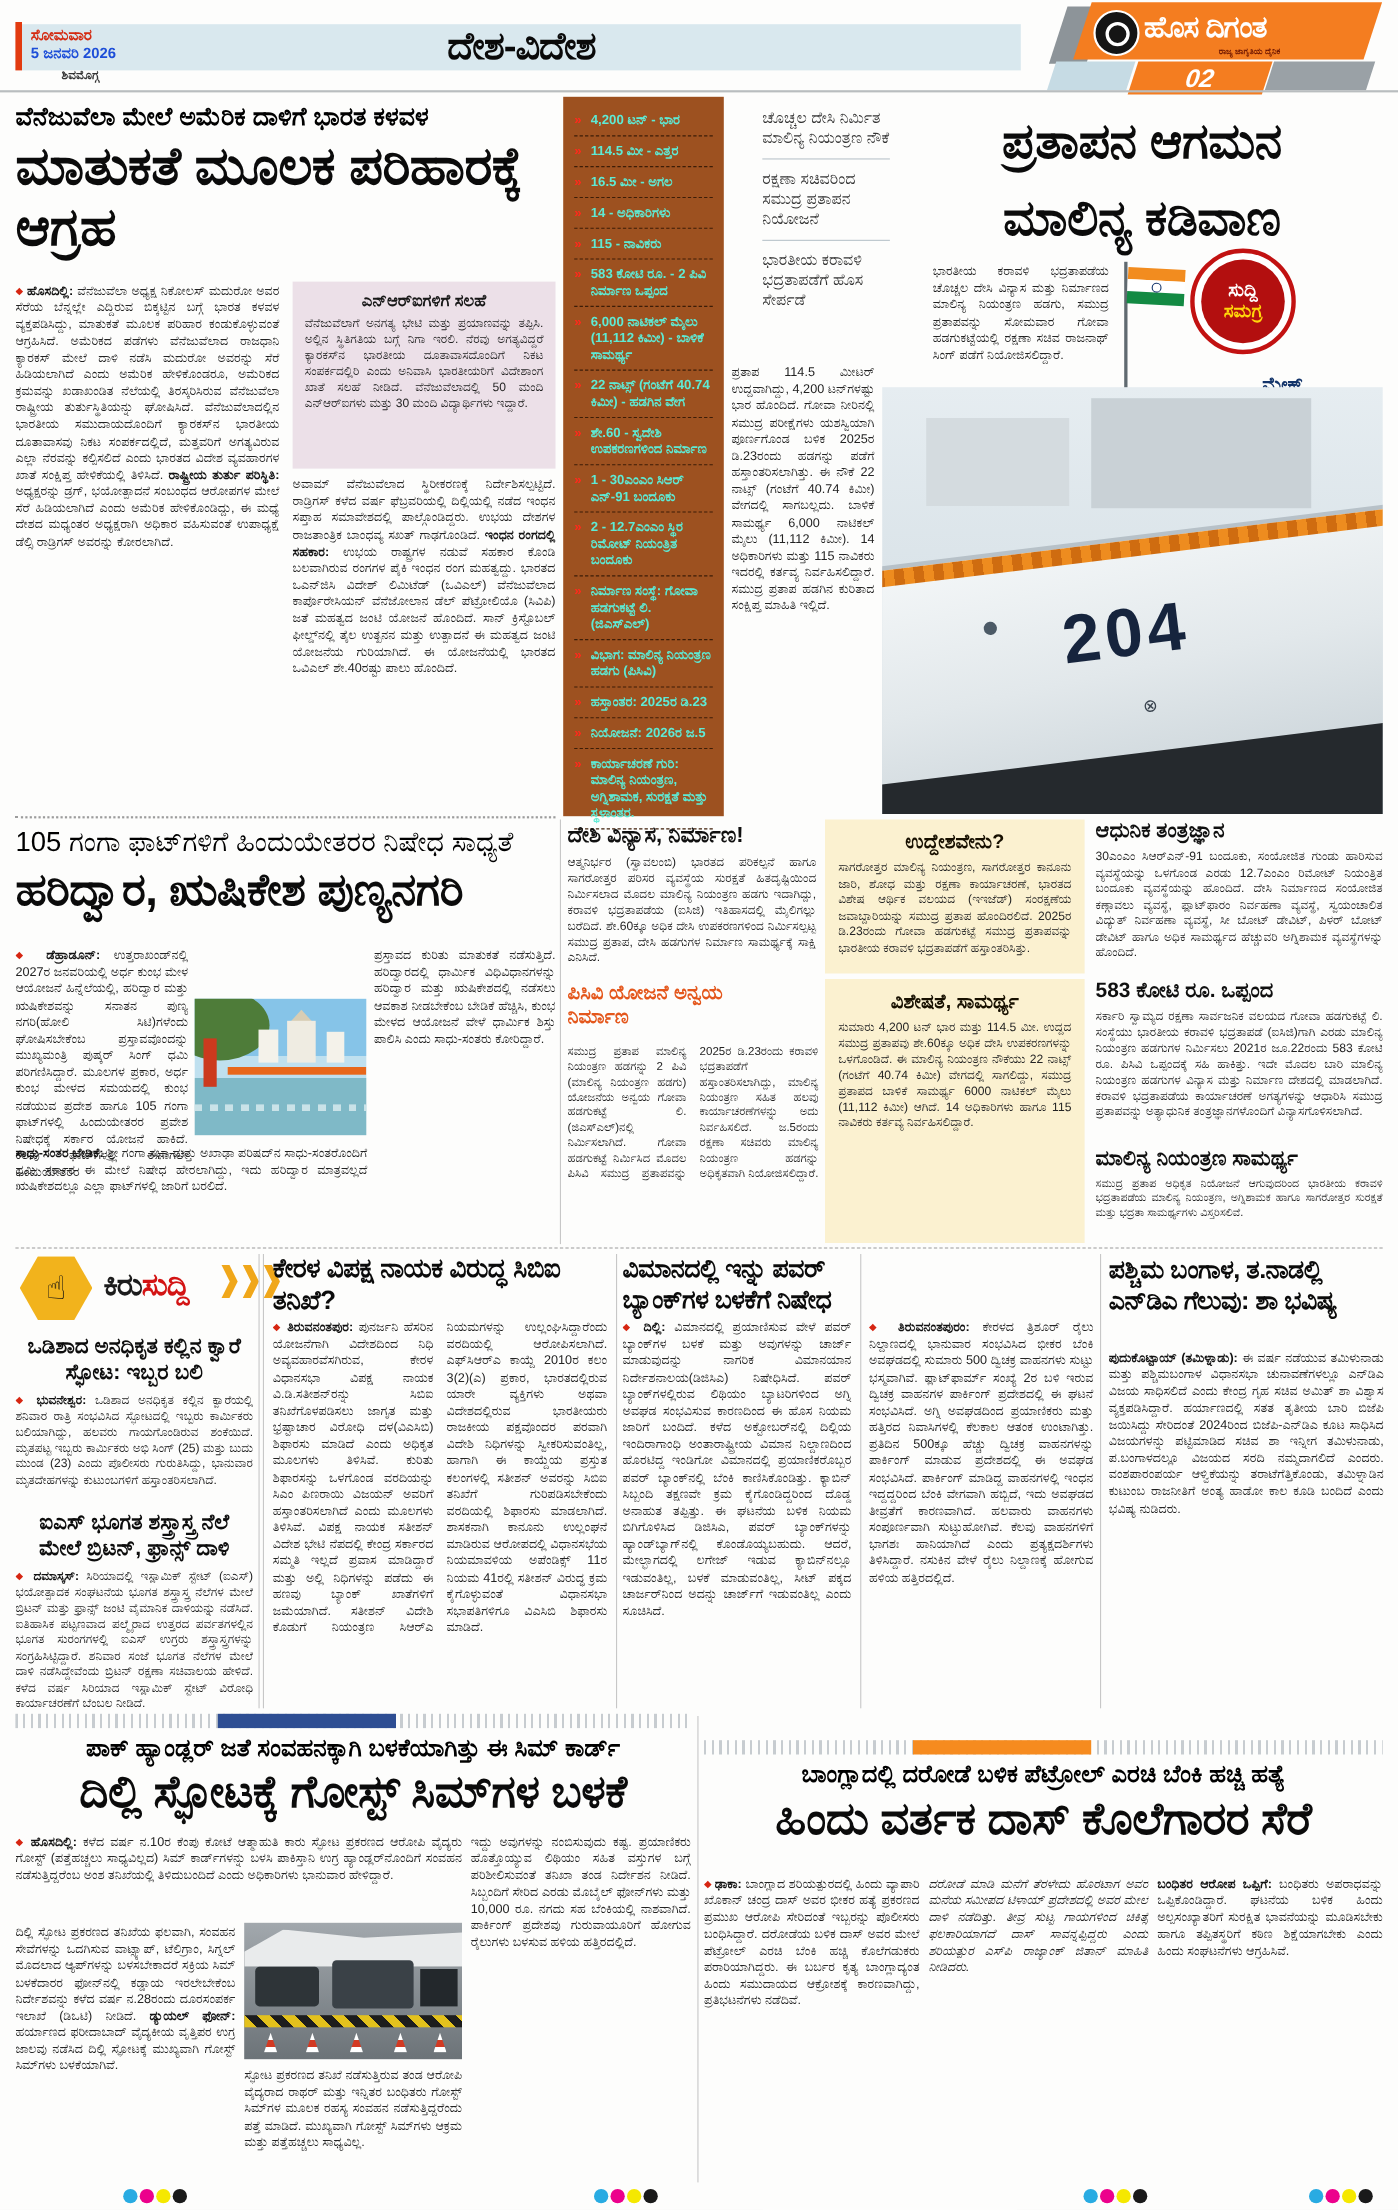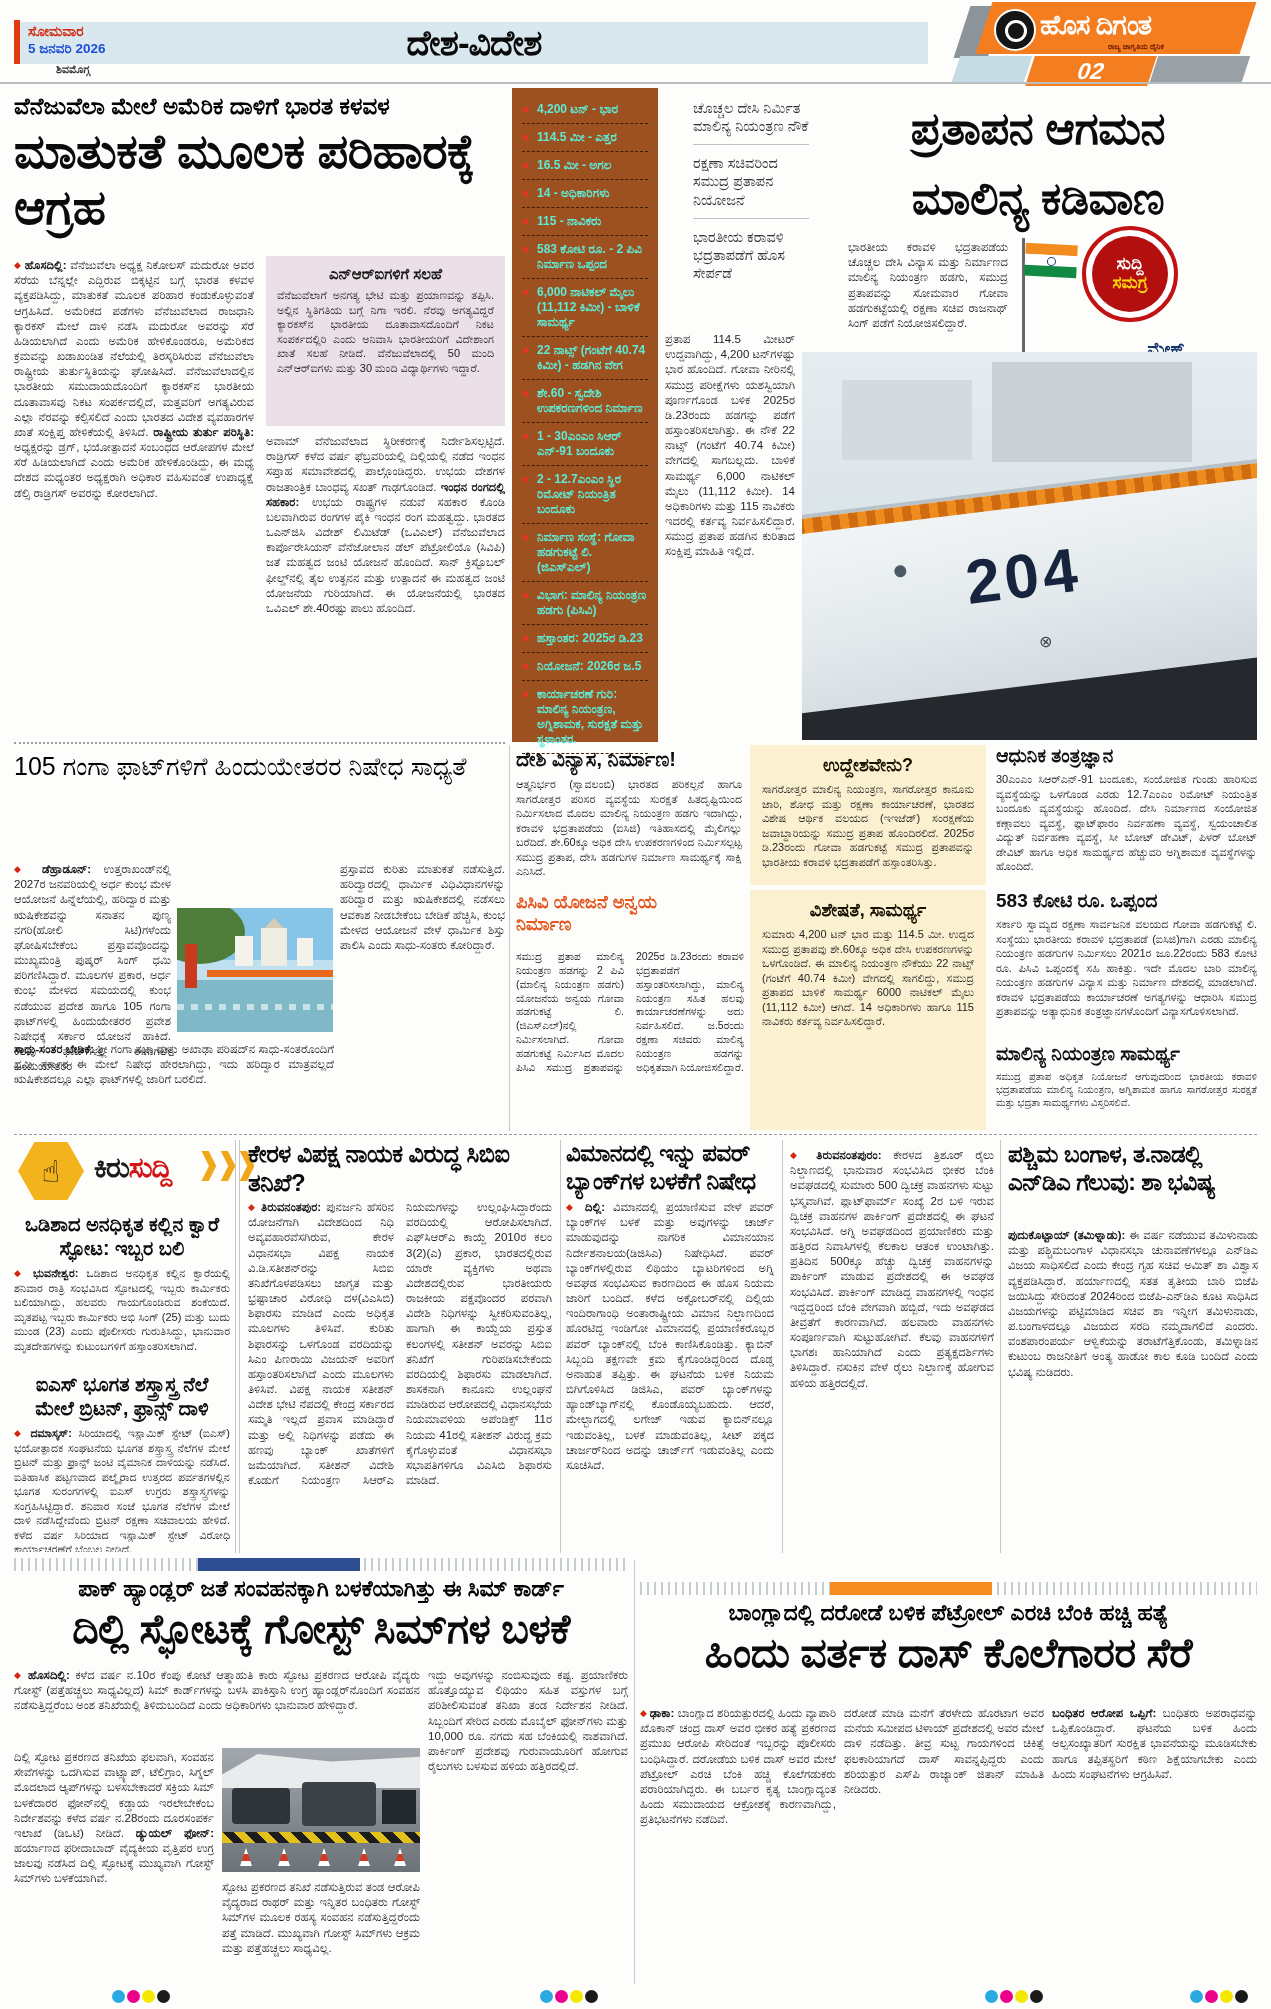--- a/index.html
+++ b/index.html
@@ -241,20 +241,21 @@
   <div class="abs body" style="left:996px;top:772px;width:261px;height:112px;overflow:hidden;font-size:11px;">30ಎಂಎಂ ಸಿಆರ್‌ಎನ್-91 ಬಂದೂಕು, ಸಂಯೋಜಿತ ಗುಂಡು ಹಾರಿಸುವ ವ್ಯವಸ್ಥೆಯನ್ನು ಒಳಗೊಂಡ ಎರಡು 12.7ಎಂಎಂ ರಿಮೋಟ್ ನಿಯಂತ್ರಿತ ಬಂದೂಕು ವ್ಯವಸ್ಥೆಯನ್ನು ಹೊಂದಿದೆ. ದೇಸಿ ನಿರ್ಮಾಣದ ಸಂಯೋಜಿತ ಕಣ್ಗಾವಲು ವ್ಯವಸ್ಥೆ, ಪ್ಲಾಟ್‌ಫಾರಂ ನಿರ್ವಹಣಾ ವ್ಯವಸ್ಥೆ, ಸ್ವಯಂಚಾಲಿತ ವಿದ್ಯುತ್ ನಿರ್ವಹಣಾ ವ್ಯವಸ್ಥೆ, ಸೀ ಬೋಟ್ ಡೇವಿಟ್, ಪಿಳರ್ ಬೋಟ್ ಡೇವಿಟ್ ಹಾಗೂ ಅಧಿಕ ಸಾಮರ್ಥ್ಯದ ಹೆಚ್ಚುವರಿ ಅಗ್ನಿಶಾಮಕ ವ್ಯವಸ್ಥೆಗಳನ್ನು ಹೊಂದಿದೆ.</div>
 
   <div class="abs sec-title" style="left:996px;top:890px;">583 ಕೋಟಿ ರೂ. ಒಪ್ಪಂದ</div>
   <div class="abs body" style="left:996px;top:917px;width:261px;height:122px;overflow:hidden;font-size:11px;">ಸರ್ಕಾರಿ ಸ್ವಾಮ್ಯದ ರಕ್ಷಣಾ ಸಾರ್ವಜನಿಕ ವಲಯದ ಗೋವಾ ಹಡಗುಕಟ್ಟೆ ಲಿ. ಸಂಸ್ಥೆಯು ಭಾರತೀಯ ಕರಾವಳಿ ಭದ್ರತಾಪಡೆ (ಐಸಿಜಿ)ಗಾಗಿ ಎರಡು ಮಾಲಿನ್ಯ ನಿಯಂತ್ರಣ ಹಡಗುಗಳ ನಿರ್ಮಿಸಲು 2021ರ ಜೂ.22ರಂದು 583 ಕೋಟಿ ರೂ. ಪಿಸಿವಿ ಒಪ್ಪಂದಕ್ಕೆ ಸಹಿ ಹಾಕಿತ್ತು. ಇದೇ ಮೊದಲ ಬಾರಿ ಮಾಲಿನ್ಯ ನಿಯಂತ್ರಣ ಹಡಗುಗಳ ವಿನ್ಯಾಸ ಮತ್ತು ನಿರ್ಮಾಣ ದೇಶದಲ್ಲಿ ಮಾಡಲಾಗಿದೆ. ಕರಾವಳಿ ಭದ್ರತಾಪಡೆಯ ಕಾರ್ಯಾಚರಣೆ ಅಗತ್ಯಗಳನ್ನು ಆಧಾರಿಸಿ ಸಮುದ್ರ ಪ್ರತಾಪವನ್ನು ಅತ್ಯಾಧುನಿಕ ತಂತ್ರಜ್ಞಾನಗಳೊಂದಿಗೆ ವಿನ್ಯಾಸಗೊಳಿಸಲಾಗಿದೆ.</div>
 
   <div class="abs sec-title" style="left:996px;top:1043px;">ಮಾಲಿನ್ಯ ನಿಯಂತ್ರಣ ಸಾಮರ್ಥ್ಯ</div>
   <div class="abs body" style="left:996px;top:1070px;width:261px;height:60px;overflow:hidden;font-size:10px;">ಸಮುದ್ರ ಪ್ರತಾಪ ಅಧಿಕೃತ ನಿಯೋಜನೆ ಆಗುವುದರಿಂದ ಭಾರತೀಯ ಕರಾವಳಿ ಭದ್ರತಾಪಡೆಯ ಮಾಲಿನ್ಯ ನಿಯಂತ್ರಣ, ಅಗ್ನಿಶಾಮಕ ಹಾಗೂ ಸಾಗರೋತ್ತರ ಸುರಕ್ಷತೆ ಮತ್ತು ಭದ್ರತಾ ಸಾಮರ್ಥ್ಯಗಳು ವಿಸ್ತರಿಸಲಿವೆ.</div>
 
   <div class="dot" style="left:14px;top:742px;width:491px;"></div>
   <div class="abs kick" style="left:14px;top:752px;width:491px;font-size:25px;font-weight:normal;">105 ಗಂಗಾ ಫಾಟ್‌ಗಳಿಗೆ ಹಿಂದುಯೇತರರ ನಿಷೇಧ ಸಾಧ್ಯತೆ</div>
+  <div class="abs hl" style="left:14px;top:786px;width:491px;font-size:41px;">ಹರಿದ್ವಾರ, ಋಷಿಕೇಶ ಪುಣ್ಯನಗರಿ</div>
 
   <div class="abs body" style="left:14px;top:862px;width:157px;height:272px;overflow:hidden;">
     <span class="dl">ಡೆಹ್ರಾಡೂನ್:</span>
     <span>ಉತ್ತರಾಖಂಡ್‌ನಲ್ಲಿ 2027ರ ಜನವರಿಯಲ್ಲಿ ಅರ್ಧ ಕುಂಭ ಮೇಳ ಆಯೋಜನೆ ಹಿನ್ನೆಲೆಯಲ್ಲಿ, ಹರಿದ್ವಾರ ಮತ್ತು ಋಷಿಕೇಶವನ್ನು ಸನಾತನ ಪುಣ್ಯ ನಗರಿ(ಹೋಲಿ ಸಿಟಿ)ಗಳೆಂದು ಘೋಷಿಸಬೇಕೆಂಬ ಪ್ರಸ್ತಾವವೊಂದನ್ನು ಮುಖ್ಯಮಂತ್ರಿ ಪುಷ್ಕರ್ ಸಿಂಗ್ ಧಮಿ ಪರಿಗಣಿಸಿದ್ದಾರೆ. ಮೂಲಗಳ ಪ್ರಕಾರ, ಅರ್ಧ ಕುಂಭ ಮೇಳದ ಸಮಯದಲ್ಲಿ ಕುಂಭ ನಡೆಯುವ ಪ್ರದೇಶ ಹಾಗೂ 105 ಗಂಗಾ ಫಾಟ್‌ಗಳಲ್ಲಿ ಹಿಂದುಯೇತರರ ಪ್ರವೇಶ ನಿಷೇಧಕ್ಕೆ ಸರ್ಕಾರ ಯೋಜನೆ ಹಾಕಿದೆ. ಕೆಲವು ಫಾಟ್‌ಗಳಲ್ಲಿ ಈಗಾಗಲೇ ಹಿಂದುಯೇತರರ</span>
   </div>
   <div class="photo" id="ghat">
     <div class="hill"></div>
       <div class="roof"></div>
     <div class="t1"></div>
       <div class="t2"></div>
@@ -300,21 +301,21 @@
   <div class="vr" style="left:560px;top:1140px;height:413px;"></div>
 
   <div class="abs hl" style="left:566px;top:1140px;width:208px;font-size:23px;line-height:1.2;">ವಿಮಾನದಲ್ಲಿ ಇನ್ನು ಪವರ್ ಬ್ಯಾಂಕ್‌ಗಳ ಬಳಕೆಗೆ ನಿಷೇಧ</div>
   <div class="abs body" style="left:566px;top:1200px;width:208px;height:352px;overflow:hidden;">
     <span class="dl">ದಿಲ್ಲಿ:</span>
     <span>ವಿಮಾನದಲ್ಲಿ ಪ್ರಯಾಣಿಸುವ ವೇಳೆ ಪವರ್ ಬ್ಯಾಂಕ್‌ಗಳ ಬಳಕೆ ಮತ್ತು ಅವುಗಳನ್ನು ಚಾರ್ಜ್ ಮಾಡುವುದನ್ನು ನಾಗರಿಕ ವಿಮಾನಯಾನ ನಿರ್ದೇಶನಾಲಯ(ಡಿಜಿಸಿಎ) ನಿಷೇಧಿಸಿದೆ. ಪವರ್ ಬ್ಯಾಂಕ್‌ಗಳಲ್ಲಿರುವ ಲಿಥಿಯಂ ಬ್ಯಾಟರಿಗಳಿಂದ ಅಗ್ನಿ ಅವಘಡ ಸಂಭವಿಸುವ ಕಾರಣದಿಂದ ಈ ಹೊಸ ನಿಯಮ ಜಾರಿಗೆ ಬಂದಿದೆ. ಕಳೆದ ಅಕ್ಟೋಬರ್‌ನಲ್ಲಿ ದಿಲ್ಲಿಯ ಇಂದಿರಾಗಾಂಧಿ ಅಂತಾರಾಷ್ಟ್ರೀಯ ವಿಮಾನ ನಿಲ್ದಾಣದಿಂದ ಹೊರಟಿದ್ದ ಇಂಡಿಗೋ ವಿಮಾನದಲ್ಲಿ ಪ್ರಯಾಣಿಕರೊಬ್ಬರ ಪವರ್ ಬ್ಯಾಂಕ್‌ನಲ್ಲಿ ಬೆಂಕಿ ಕಾಣಿಸಿಕೊಂಡಿತ್ತು. ಕ್ಯಾಬಿನ್ ಸಿಬ್ಬಂದಿ ತಕ್ಷಣವೇ ಕ್ರಮ ಕೈಗೊಂಡಿದ್ದರಿಂದ ದೊಡ್ಡ ಅನಾಹುತ ತಪ್ಪಿತ್ತು. ಈ ಘಟನೆಯ ಬಳಿಕ ನಿಯಮ ಬಿಗಿಗೊಳಿಸಿದ ಡಿಜಿಸಿಎ, ಪವರ್ ಬ್ಯಾಂಕ್‌ಗಳನ್ನು ಹ್ಯಾಂಡ್‌ಬ್ಯಾಗ್‌ನಲ್ಲಿ ಕೊಂಡೊಯ್ಯಬಹುದು. ಆದರೆ, ಮೇಲ್ಭಾಗದಲ್ಲಿ ಲಗೇಜ್ ಇಡುವ ಕ್ಯಾಬಿನ್‌ನಲ್ಲೂ ಇಡುವಂತಿಲ್ಲ, ಬಳಕೆ ಮಾಡುವಂತಿಲ್ಲ, ಸೀಟ್ ಪಕ್ಕದ ಚಾರ್ಜರ್‌ನಿಂದ ಅದನ್ನು ಚಾರ್ಜ್‌ಗೆ ಇಡುವಂತಿಲ್ಲ ಎಂದು ಸೂಚಿಸಿದೆ.</span>
   </div>
 
   <div class="vr" style="left:782px;top:1140px;height:413px;"></div>
 
-  <div class="abs body" style="left:790px;top:1148px;width:204px;height:352px;overflow:hidden;">
+  <div class="abs body" style="left:790px;top:1200px;width:204px;height:352px;overflow:hidden;">
     <span class="dl">ತಿರುವನಂತಪುರಂ:</span>
     <span>ಕೇರಳದ ತ್ರಿಶೂರ್ ರೈಲು ನಿಲ್ದಾಣದಲ್ಲಿ ಭಾನುವಾರ ಸಂಭವಿಸಿದ ಭೀಕರ ಬೆಂಕಿ ಅವಘಡದಲ್ಲಿ ಸುಮಾರು 500 ದ್ವಿಚಕ್ರ ವಾಹನಗಳು ಸುಟ್ಟು ಭಸ್ಮವಾಗಿವೆ. ಪ್ಲಾಟ್‌ಫಾರ್ಮ್ ಸಂಖ್ಯೆ 2ರ ಬಳಿ ಇರುವ ದ್ವಿಚಕ್ರ ವಾಹನಗಳ ಪಾರ್ಕಿಂಗ್ ಪ್ರದೇಶದಲ್ಲಿ ಈ ಘಟನೆ ಸಂಭವಿಸಿದೆ. ಅಗ್ನಿ ಅವಘಡದಿಂದ ಪ್ರಯಾಣಿಕರು ಮತ್ತು ಹತ್ತಿರದ ನಿವಾಸಿಗಳಲ್ಲಿ ಕೆಲಕಾಲ ಆತಂಕ ಉಂಟಾಗಿತ್ತು. ಪ್ರತಿದಿನ 500ಕ್ಕೂ ಹೆಚ್ಚು ದ್ವಿಚಕ್ರ ವಾಹನಗಳನ್ನು ಪಾರ್ಕಿಂಗ್ ಮಾಡುವ ಪ್ರದೇಶದಲ್ಲಿ ಈ ಅವಘಡ ಸಂಭವಿಸಿದೆ. ಪಾರ್ಕಿಂಗ್ ಮಾಡಿದ್ದ ವಾಹನಗಳಲ್ಲಿ ಇಂಧನ ಇದ್ದದ್ದರಿಂದ ಬೆಂಕಿ ವೇಗವಾಗಿ ಹಬ್ಬಿದೆ, ಇದು ಅವಘಡದ ತೀವ್ರತೆಗೆ ಕಾರಣವಾಗಿದೆ. ಹಲವಾರು ವಾಹನಗಳು ಸಂಪೂರ್ಣವಾಗಿ ಸುಟ್ಟುಹೋಗಿವೆ. ಕೆಲವು ವಾಹನಗಳಿಗೆ ಭಾಗಶಃ ಹಾನಿಯಾಗಿದೆ ಎಂದು ಪ್ರತ್ಯಕ್ಷದರ್ಶಿಗಳು ತಿಳಿಸಿದ್ದಾರೆ. ನಸುಕಿನ ವೇಳೆ ರೈಲು ನಿಲ್ದಾಣಕ್ಕೆ ಹೋಗುವ ಹಳಿಯ ಹತ್ತಿರದಲ್ಲಿದೆ.</span>
   </div>
 
   <div class="vr" style="left:1000px;top:1140px;height:413px;"></div>
 
   <div class="abs hl" style="left:1008px;top:1140px;width:250px;font-size:23px;line-height:1.22;">ಪಶ್ಚಿಮ ಬಂಗಾಳ, ತ.ನಾಡಲ್ಲಿ ಎನ್‌ಡಿಎ ಗೆಲುವು: ಶಾ ಭವಿಷ್ಯ</div>
   <div class="abs body" style="left:1008px;top:1228px;width:250px;height:324px;overflow:hidden;">
     <span class="sub">ಪುದುಕೊಟ್ಟಾಯ್ (ತಮಿಳ್ನಾಡು):</span>
     <span>ಈ ವರ್ಷ ನಡೆಯುವ ತಮಿಳುನಾಡು ಮತ್ತು ಪಶ್ಚಿಮಬಂಗಾಳ ವಿಧಾನಸಭಾ ಚುನಾವಣೆಗಳಲ್ಲೂ ಎನ್‌ಡಿಎ ವಿಜಯ ಸಾಧಿಸಲಿದೆ ಎಂದು ಕೇಂದ್ರ ಗೃಹ ಸಚಿವ ಅಮಿತ್ ಶಾ ವಿಶ್ವಾಸ ವ್ಯಕ್ತಪಡಿಸಿದ್ದಾರೆ. ಹರ್ಯಾಣದಲ್ಲಿ ಸತತ ತೃತೀಯ ಬಾರಿ ಬಿಜೆಪಿ ಜಯಿಸಿದ್ದು ಸೇರಿದಂತೆ 2024ರಿಂದ ಬಿಜೆಪಿ-ಎನ್‌ಡಿಎ ಕೂಟ ಸಾಧಿಸಿದ ವಿಜಯಗಳನ್ನು ಪಟ್ಟಿಮಾಡಿದ ಸಚಿವ ಶಾ ಇನ್ನೀಗ ತಮಿಳುನಾಡು, ಪ.ಬಂಗಾಳದಲ್ಲೂ ವಿಜಯದ ಸರದಿ ನಮ್ಮದಾಗಲಿದೆ ಎಂದರು. ವಂಶಪಾರಂಪರ್ಯ ಆಳ್ವಿಕೆಯನ್ನು ತರಾಟೆಗೆತ್ತಿಕೊಂಡು, ತಮಿಳ್ನಾಡಿನ ಕುಟುಂಬ ರಾಜನೀತಿಗೆ ಅಂತ್ಯ ಹಾಡೋ ಕಾಲ ಕೂಡಿ ಬಂದಿದೆ ಎಂದು ಭವಿಷ್ಯ ನುಡಿದರು.</span>
@@ -354,21 +355,21 @@
   <div class="tickbar" style="left:640px;top:1582px;width:617px;">
     <span class="tickseg" style="left:190px;width:162px;background:#f68b1f;"></span>
   </div>
   <div class="abs kick center" style="left:640px;top:1600px;width:617px;font-size:22px;">ಬಾಂಗ್ಲಾದಲ್ಲಿ ದರೋಡೆ ಬಳಿಕ ಪೆಟ್ರೋಲ್ ಎರಚಿ ಬೆಂಕಿ ಹಚ್ಚಿ ಹತ್ಯೆ</div>
   <div class="abs hl center" style="left:640px;top:1630px;width:617px;font-size:41px;">ಹಿಂದು ವರ್ತಕ ದಾಸ್ ಕೊಲೆಗಾರರ ಸೆರೆ</div>
 
   <div class="abs body" style="left:640px;top:1706px;width:196px;height:278px;overflow:hidden;">
     <span class="dl">ಢಾಕಾ:</span>
     <span>ಬಾಂಗ್ಲಾದ ಶರಿಯತ್ಪುರದಲ್ಲಿ ಹಿಂದು ವ್ಯಾಪಾರಿ ಖೊಕಾನ್ ಚಂದ್ರ ದಾಸ್ ಅವರ ಭೀಕರ ಹತ್ಯೆ ಪ್ರಕರಣದ ಪ್ರಮುಖ ಆರೋಪಿ ಸೇರಿದಂತೆ ಇಬ್ಬರನ್ನು ಪೊಲೀಸರು ಬಂಧಿಸಿದ್ದಾರೆ. ದರೋಡೆಯ ಬಳಿಕ ದಾಸ್ ಅವರ ಮೇಲೆ ಪೆಟ್ರೋಲ್ ಎರಚಿ ಬೆಂಕಿ ಹಚ್ಚಿ ಕೊಲೆಗಡುಕರು ಪರಾರಿಯಾಗಿದ್ದರು. ಈ ಬರ್ಬರ ಕೃತ್ಯ ಬಾಂಗ್ಲಾದ್ಯಂತ ಹಿಂದು ಸಮುದಾಯದ ಆಕ್ರೋಶಕ್ಕೆ ಕಾರಣವಾಗಿದ್ದು, ಪ್ರತಿಭಟನೆಗಳು ನಡೆದಿವೆ.</span>
   </div>
-  <div class="abs body" style="left:844px;top:1706px;width:200px;height:278px;overflow:hidden;">ದರೋಡೆ ಮಾಡಿ ಮನೆಗೆ ತೆರಳೇದು ಹೊರಟಾಗ ಅವರ ಮನೆಯ ಸಮೀಪದ ಟಿಳಾಯ್ ಪ್ರದೇಶದಲ್ಲಿ ಅವರ ಮೇಲೆ ದಾಳಿ ನಡೆದಿತ್ತು. ತೀವ್ರ ಸುಟ್ಟ ಗಾಯಗಳಿಂದ ಚಿಕಿತ್ಸೆ ಫಲಕಾರಿಯಾಗದೆ ದಾಸ್ ಸಾವನ್ನಪ್ಪಿದ್ದರು ಎಂದು ಶರಿಯತ್ಪುರ ಎಸ್‌ಪಿ ರಾಜ್ಯಾಂಕ್ ಜಿತಾನ್ ಮಾಹಿತಿ ನೀಡಿದರು.</div>
+  <div class="abs body" style="left:844px;top:1706px;width:200px;height:278px;overflow:hidden;font-style:italic;">ದರೋಡೆ ಮಾಡಿ ಮನೆಗೆ ತೆರಳೇದು ಹೊರಟಾಗ ಅವರ ಮನೆಯ ಸಮೀಪದ ಟಿಳಾಯ್ ಪ್ರದೇಶದಲ್ಲಿ ಅವರ ಮೇಲೆ ದಾಳಿ ನಡೆದಿತ್ತು. ತೀವ್ರ ಸುಟ್ಟ ಗಾಯಗಳಿಂದ ಚಿಕಿತ್ಸೆ ಫಲಕಾರಿಯಾಗದೆ ದಾಸ್ ಸಾವನ್ನಪ್ಪಿದ್ದರು ಎಂದು ಶರಿಯತ್ಪುರ ಎಸ್‌ಪಿ ರಾಜ್ಯಾಂಕ್ ಜಿತಾನ್ ಮಾಹಿತಿ ನೀಡಿದರು.</div>
   <div class="abs body" style="left:1052px;top:1706px;width:205px;height:278px;overflow:hidden;">
     <span class="sub">ಬಂಧಿತರ ಆರೋಪ ಒಪ್ಪಿಗೆ:</span>
     <span>ಬಂಧಿತರು ಅಪರಾಧವನ್ನು ಒಪ್ಪಿಕೊಂಡಿದ್ದಾರೆ. ಘಟನೆಯ ಬಳಿಕ ಹಿಂದು ಅಲ್ಪಸಂಖ್ಯಾತರಿಗೆ ಸುರಕ್ಷಿತ ಭಾವನೆಯನ್ನು ಮೂಡಿಸಬೇಕು ಹಾಗೂ ತಪ್ಪಿತಸ್ಥರಿಗೆ ಕಠಿಣ ಶಿಕ್ಷೆಯಾಗಬೇಕು ಎಂದು ಹಿಂದು ಸಂಘಟನೆಗಳು ಆಗ್ರಹಿಸಿವೆ.</span>
   </div>
 
   <div class="cmyk" style="left:112px;top:1990px;">
       <i class="c1"></i>
       <i class="c2"></i>
       <i class="c3"></i>
       <i class="c4"></i>

